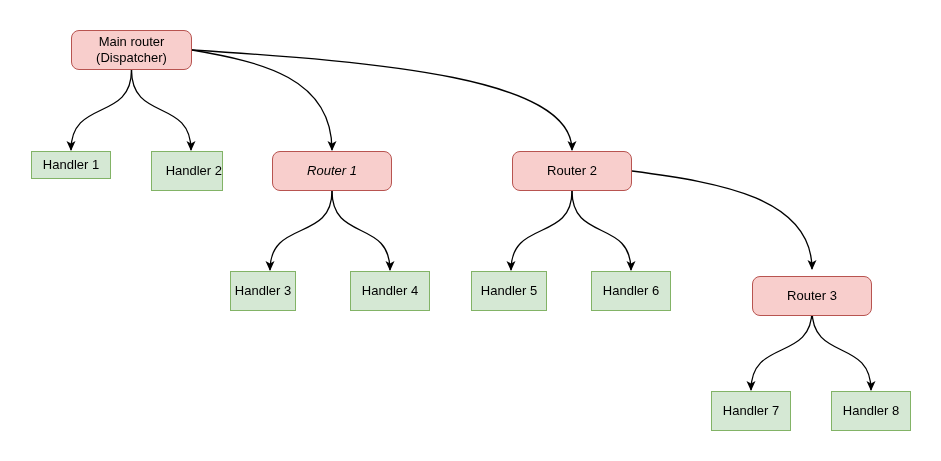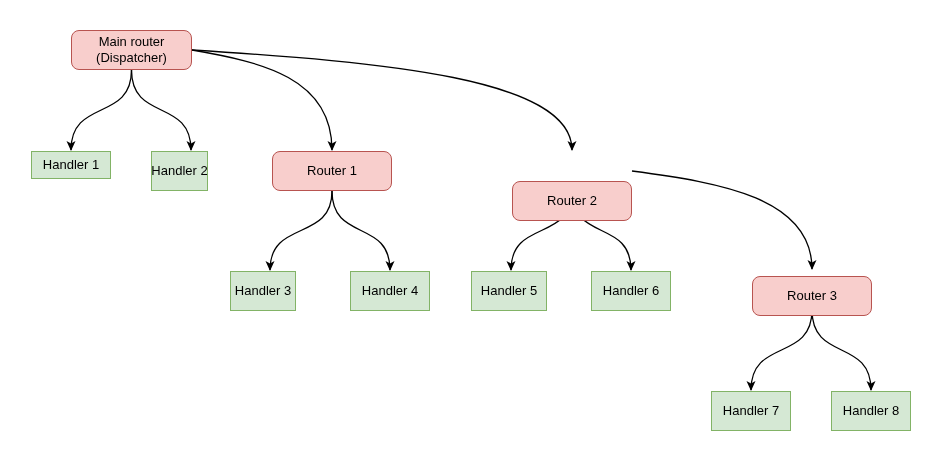--- a/index.html
+++ b/index.html
@@ -57,27 +57,27 @@
       </g>
   </svg>
   <div>
       <div class="node router" style="left: 71px; top: 30px; width: 121px; height: 40px;">
         <span>Main router</span>
         <span>(Dispatcher)</span>
       </div>
       <div class="node handler" style="left: 31px; top: 151px; width: 80px; height: 28px;">
         <span>Handler 1</span>
       </div>
-      <div class="node handler" style="left: 151px; top: 151px; width: 57px; height: 40px;">
+      <div class="node handler" style="left: 151px; top: 151px; width: 72px; height: 40px; align-items: flex-end;">
         <span>Handler 2</span>
       </div>
-      <div class="node router" style="left: 272px; top: 151px; width: 120px; height: 40px;">
+      <div class="node router" style="left: 272px; top: 151px; width: 120px; height: 40px; font-style: italic;">
         <span>Router 1</span>
       </div>
-      <div class="node router" style="left: 512px; top: 151px; width: 120px; height: 40px; margin-top: 30px;">
+      <div class="node router" style="left: 512px; top: 151px; width: 120px; height: 40px;">
         <span>Router 2</span>
       </div>
       <div class="node handler" style="left: 230px; top: 271px; width: 66px; height: 40px;">
         <span>Handler 3</span>
       </div>
       <div class="node handler" style="left: 350px; top: 271px; width: 80px; height: 40px;">
         <span>Handler 4</span>
       </div>
       <div class="node handler" style="left: 471px; top: 271px; width: 76px; height: 40px;">
         <span>Handler 5</span>

